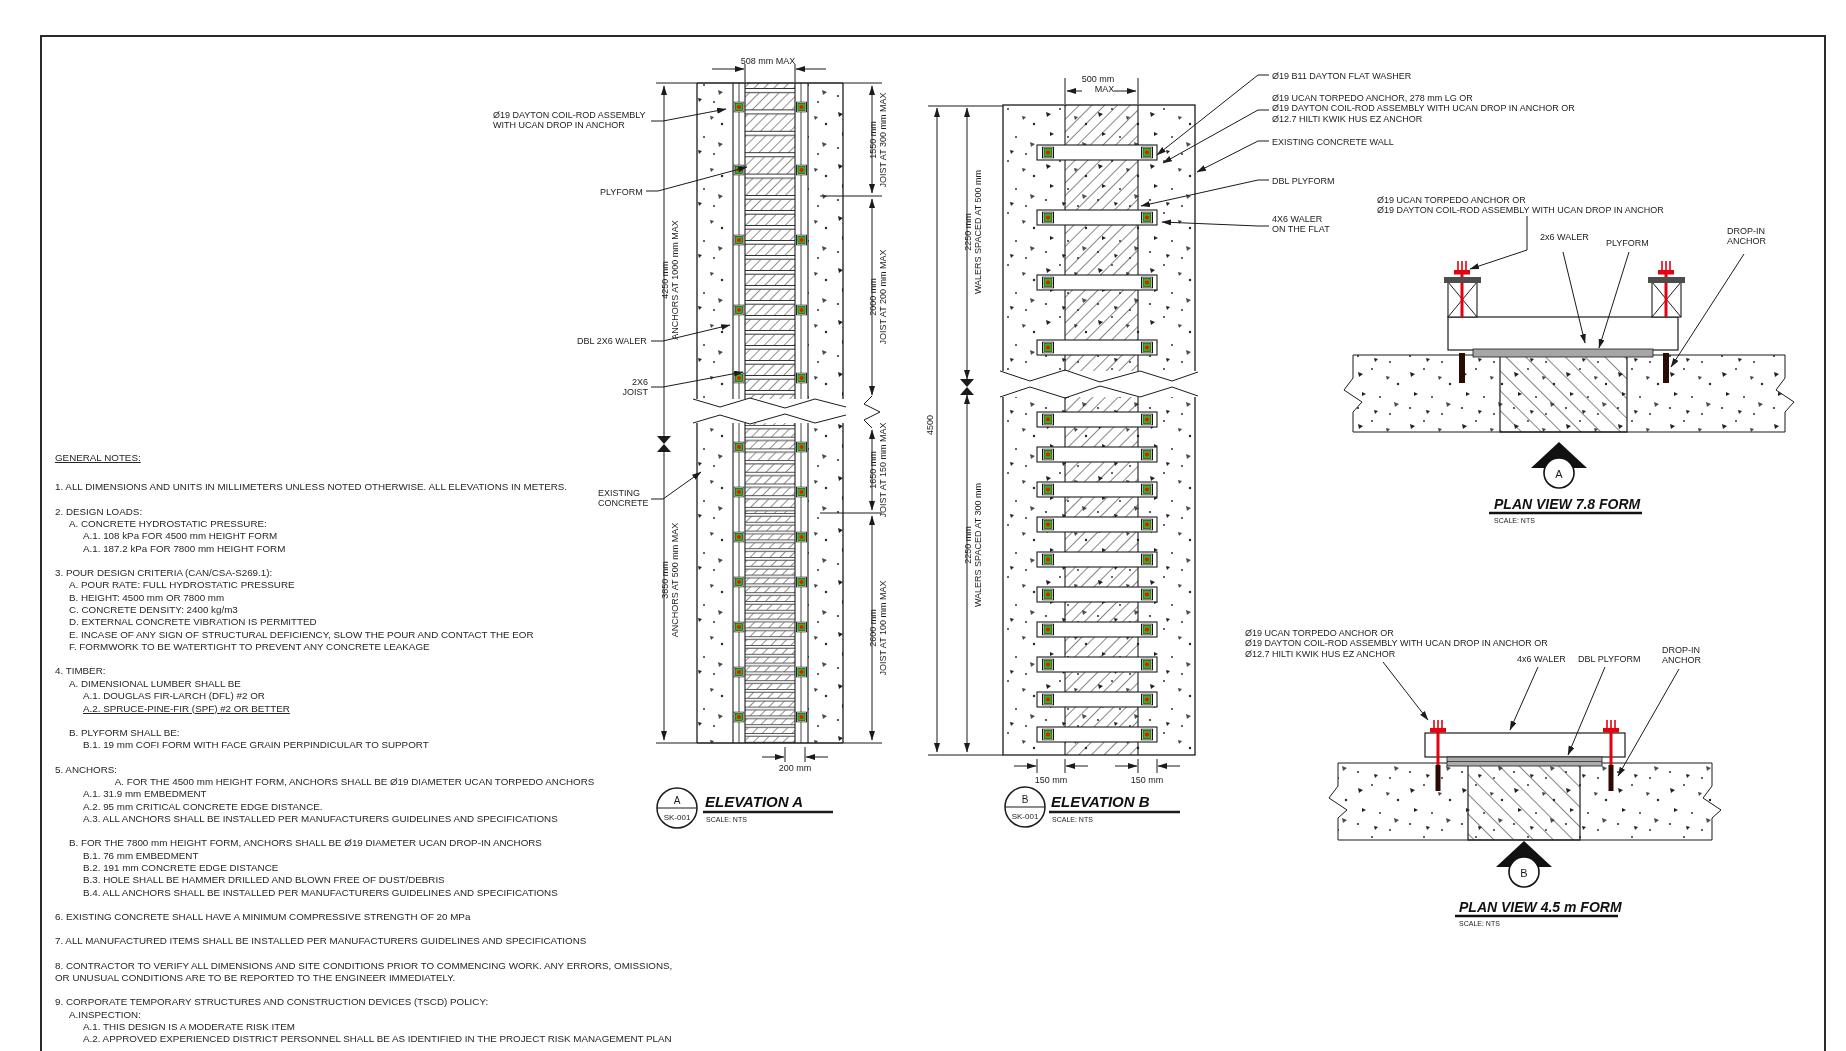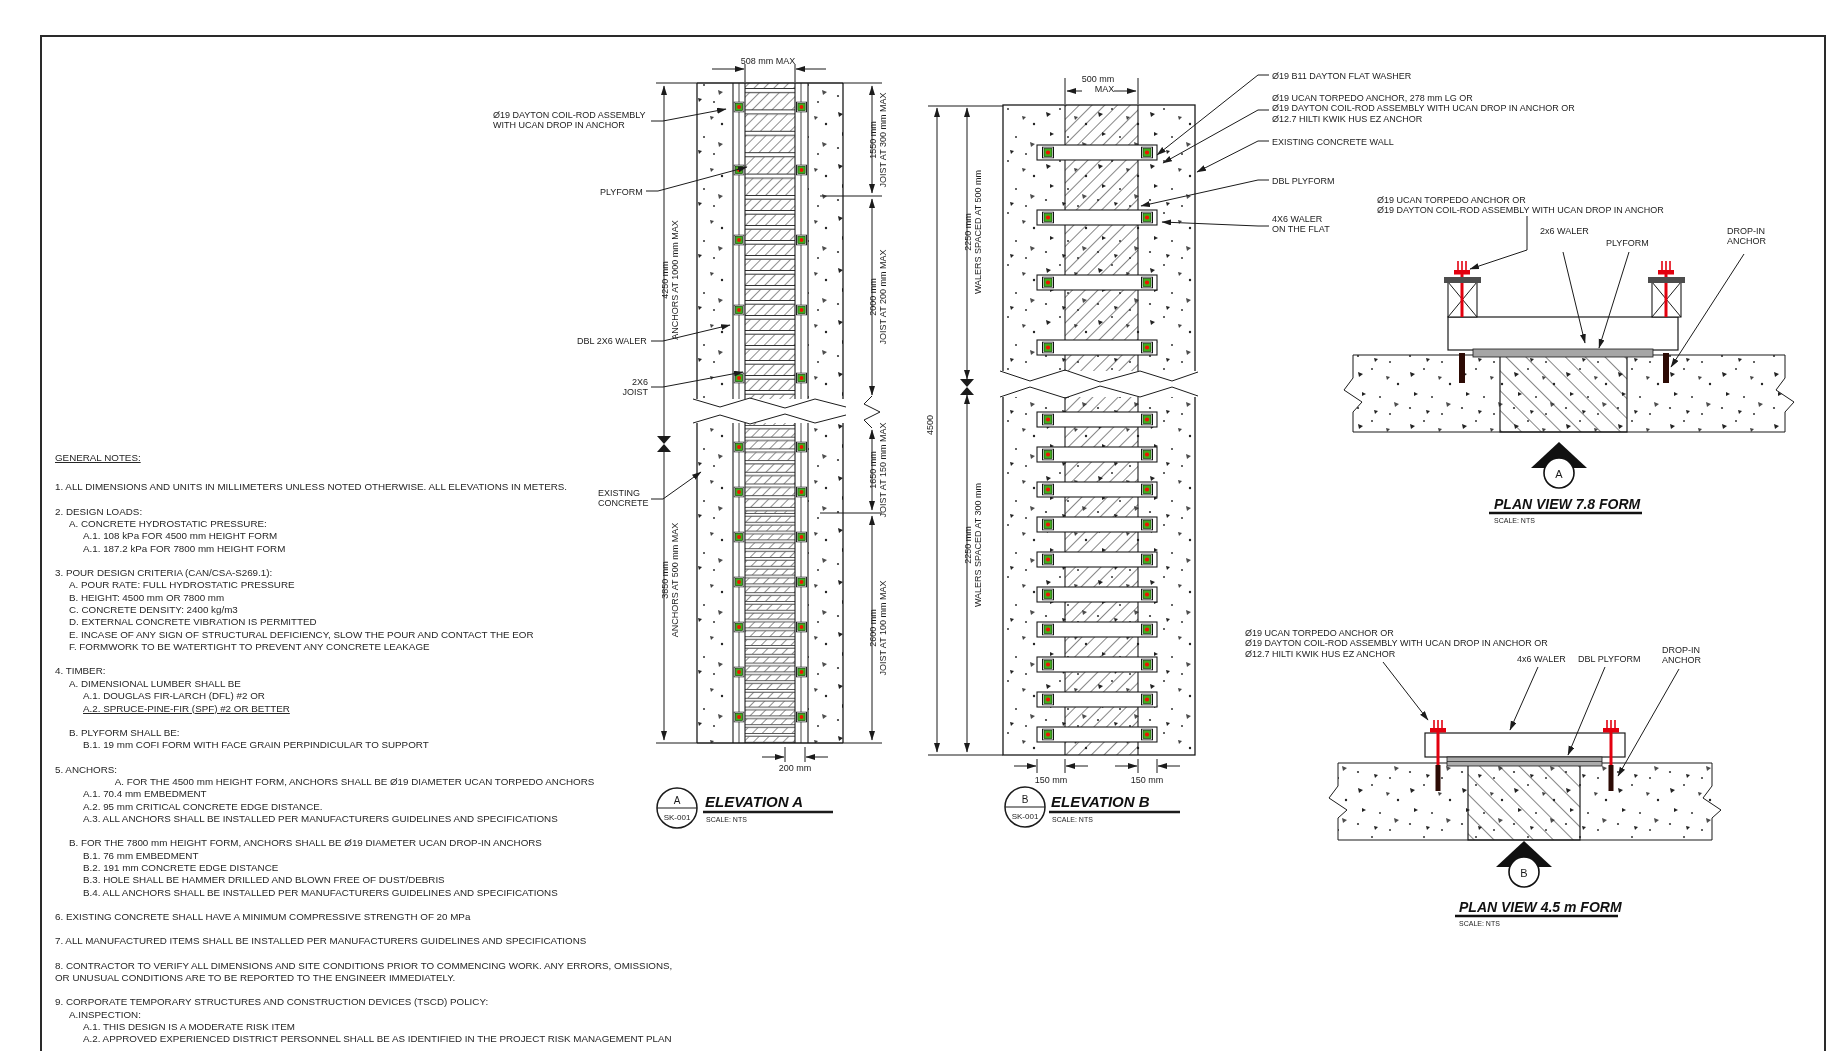--- a/index.html
+++ b/index.html
@@ -380,21 +380,21 @@
         <div class="note-line" style="padding-left: 14px;">E. INCASE OF ANY SIGN OF STRUCTURAL DEFICIENCY, SLOW THE POUR AND CONTACT THE EOR</div>
         <div class="note-line" style="padding-left: 14px;">F. FORMWORK TO BE WATERTIGHT TO PREVENT ANY CONCRETE LEAKAGE</div>
         <div class="note-line" style="margin-top: 12px;">4. TIMBER:</div>
         <div class="note-line" style="padding-left: 14px;">A. DIMENSIONAL LUMBER SHALL BE</div>
         <div class="note-line" style="padding-left: 28px;">A.1. DOUGLAS FIR-LARCH (DFL) #2 OR</div>
         <div class="note-line" style="padding-left: 28px; text-decoration: underline;">A.2. SPRUCE-PINE-FIR (SPF) #2 OR BETTER</div>
         <div class="note-line" style="padding-left: 14px; margin-top: 12px;">B. PLYFORM SHALL BE:</div>
         <div class="note-line" style="padding-left: 28px;">B.1. 19 mm COFI FORM WITH FACE GRAIN PERPINDICULAR TO SUPPORT</div>
         <div class="note-line" style="margin-top: 12px;">5. ANCHORS:</div>
         <div class="note-line" style="padding-left: 14px; text-align: center;">A. FOR THE 4500 mm HEIGHT FORM, ANCHORS SHALL BE Ø19 DIAMETER UCAN TORPEDO ANCHORS</div>
-        <div class="note-line" style="padding-left: 28px;">A.1. 70.4 mm EMBEDMENT</div>
+        <div class="note-line" style="padding-left: 28px;">A.1. 31.9 mm EMBEDMENT</div>
         <div class="note-line" style="padding-left: 28px;">A.2. 95 mm CRITICAL CONCRETE EDGE DISTANCE.</div>
         <div class="note-line" style="padding-left: 28px;">A.3. ALL ANCHORS SHALL BE INSTALLED PER MANUFACTURERS GUIDELINES AND SPECIFICATIONS</div>
         <div class="note-line" style="padding-left: 14px; margin-top: 12px;">B. FOR THE 7800 mm HEIGHT FORM, ANCHORS SHALL BE Ø19 DIAMETER UCAN DROP-IN ANCHORS</div>
         <div class="note-line" style="padding-left: 28px;">B.1. 76 mm EMBEDMENT</div>
         <div class="note-line" style="padding-left: 28px;">B.2. 191 mm CONCRETE EDGE DISTANCE</div>
         <div class="note-line" style="padding-left: 28px;">B.3. HOLE SHALL BE HAMMER DRILLED AND BLOWN FREE OF DUST/DEBRIS</div>
         <div class="note-line" style="padding-left: 28px;">B.4. ALL ANCHORS SHALL BE INSTALLED PER MANUFACTURERS GUIDELINES AND SPECIFICATIONS</div>
         <div class="note-line" style="margin-top: 12px;">6. EXISTING CONCRETE SHALL HAVE A MINIMUM COMPRESSIVE STRENGTH OF 20 MPa</div>
         <div class="note-line" style="margin-top: 12px;">7. ALL MANUFACTURED ITEMS SHALL BE INSTALLED PER MANUFACTURERS GUIDELINES AND SPECIFICATIONS</div>
         <div class="note-line" style="margin-top: 12px;">8. CONTRACTOR TO VERIFY ALL DIMENSIONS AND SITE CONDITIONS PRIOR TO COMMENCING WORK. ANY ERRORS, OMISSIONS,</div>
@@ -450,21 +450,21 @@
 WALERS SPACED AT 300 mm</div>
   <div class="lbl ctr" style="left:1051px;top:780px">150 mm</div>
   <div class="lbl ctr" style="left:1147px;top:780px">150 mm</div>
   <div class="bub" style="left:1025px;top:799px">B</div>
   <div class="bub sheet" style="left:1025px;top:816px">SK-001</div>
   <div class="title" style="left:1051px;top:793px">ELEVATION B</div>
   <div class="scale" style="left:1052px;top:816px">SCALE: NTS</div>
 
   <div class="lbl" style="left:1377px;top:195px">Ø19 UCAN TORPEDO ANCHOR OR
 Ø19 DAYTON COIL-ROD ASSEMBLY WITH UCAN DROP IN ANCHOR</div>
-  <div class="lbl" style="left:1540px;top:226px">2x6 WALER</div>
+  <div class="lbl" style="left:1540px;top:232px">2x6 WALER</div>
   <div class="lbl" style="left:1606px;top:238px">PLYFORM</div>
   <div class="lbl" style="left:1727px;top:226px">DROP-IN
 ANCHOR</div>
   <div class="mk" style="left:1559px;top:474px">A</div>
   <div class="title sm" style="left:1494px;top:496px">PLAN VIEW 7.8 FORM</div>
   <div class="scale" style="left:1494px;top:517px">SCALE: NTS</div>
 
   <div class="lbl" style="left:1245px;top:628px">Ø19 UCAN TORPEDO ANCHOR OR
 Ø19 DAYTON COIL-ROD ASSEMBLY WITH UCAN DROP IN ANCHOR OR
 Ø12.7 HILTI KWIK HUS EZ ANCHOR</div>

